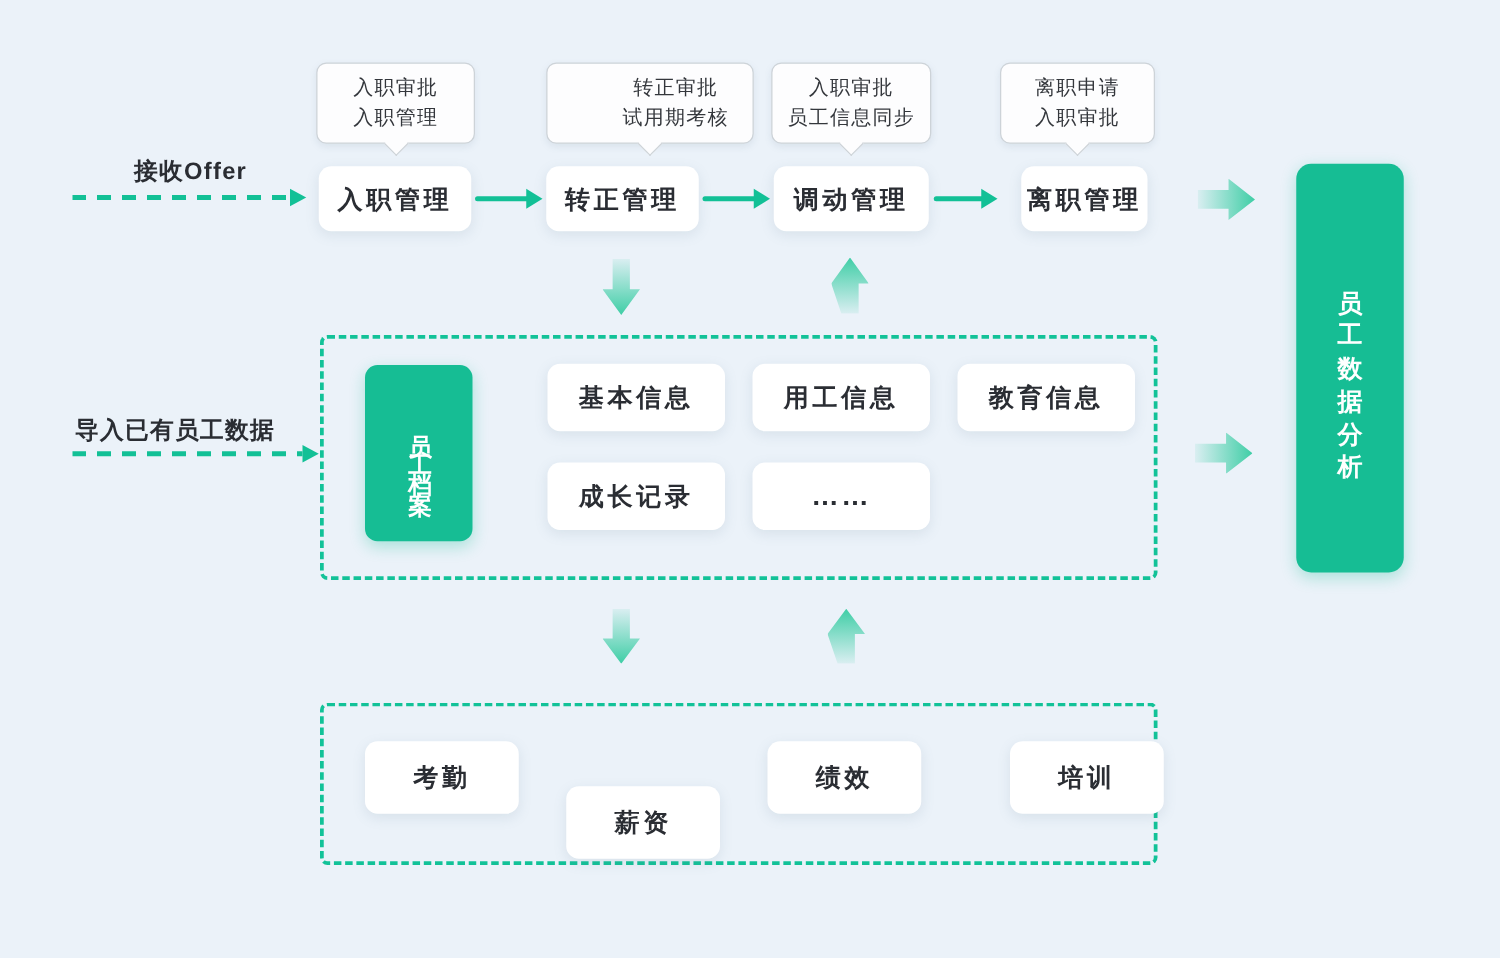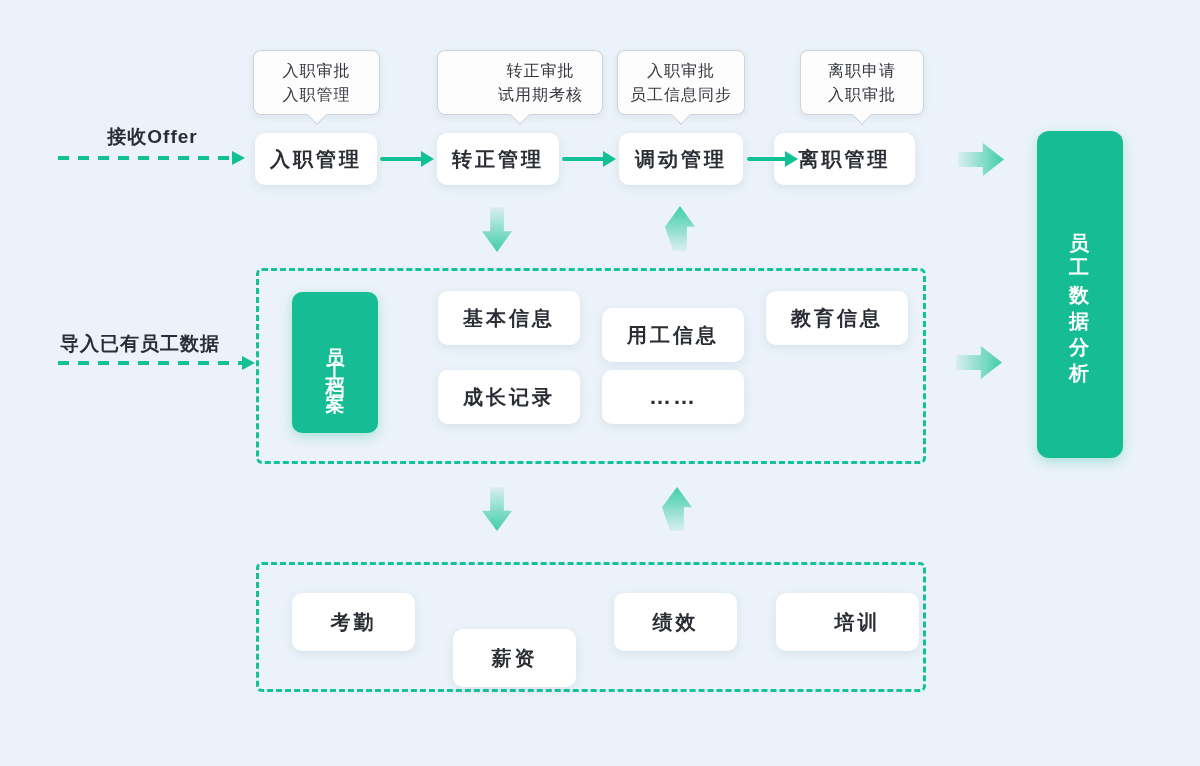--- a/index.html
+++ b/index.html
@@ -101,21 +101,21 @@
     <div>员工信息同步</div>
   </div>
   <div class="callout" style="left:800px;width:122px;">
     <div>离职申请</div>
     <div>入职审批</div>
   </div>
 
   <div class="card stage" style="left:255px;">入职管理</div>
   <div class="card stage" style="left:437px;">转正管理</div>
   <div class="card stage" style="left:619px;width:124px;">调动管理</div>
-  <div class="card stage" style="left:774px;width:141px;">离职管理</div>
+  <div class="card stage" style="left:817px;width:101px;">离职管理</div>
 
   <div class="harrow" style="left:380px;width:54px;">
     <div class="line"></div>
     <div class="head"></div>
   </div>
   <div class="harrow" style="left:562px;width:54px;">
     <div class="line"></div>
     <div class="head"></div>
   </div>
   <div class="harrow" style="left:747px;width:51px;">
@@ -136,24 +136,24 @@
   <div class="block-arrow up" style="left:662px;top:487px;width:30px;height:44px;"></div>
 
   <div class="flow-label" style="left:40px;top:331px;width:200px;">导入已有员工数据</div>
   <div class="dash-arrow" style="left:58px;top:361px;width:184px;"></div>
 
   <div class="dashed-box mid-container"></div>
   <div class="green-box archive-box">
     <div class="vtext">员工档案</div>
   </div>
   <div class="card info" style="left:438px;top:291px;">基本信息</div>
-  <div class="card info" style="left:602px;top:308px;">用工信息</div>
+  <div class="card info" style="left:602px;top:291px;">用工信息</div>
   <div class="card info" style="left:438px;top:370px;">成长记录</div>
   <div class="card info" style="left:766px;top:291px;">教育信息</div>
   <div class="card info dots" style="left:602px;top:370px;">……</div>
 
   <div class="dashed-box bottom-container"></div>
   <div class="card module" style="left:292px;">考勤</div>
   <div class="card module" style="left:453px;margin-top:36px;">薪资</div>
   <div class="card module" style="left:614px;">绩效</div>
-  <div class="card module" style="left:776px;padding-left:20px;">培训</div>
+  <div class="card module" style="left:808px;">培训</div>
 
 </div>
 
 </body></html>

